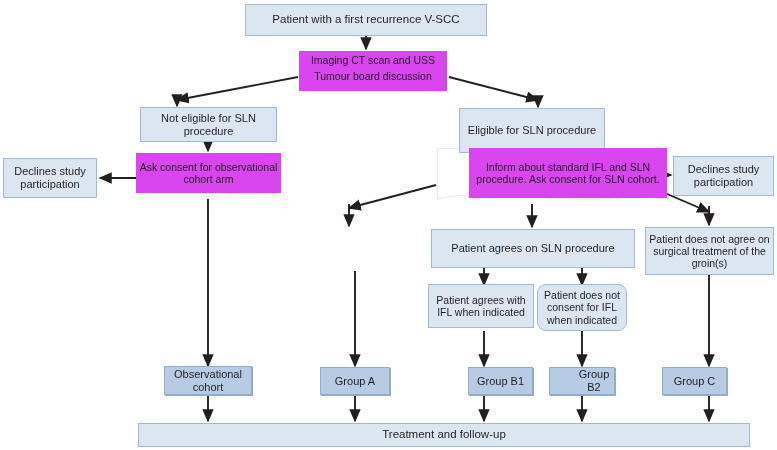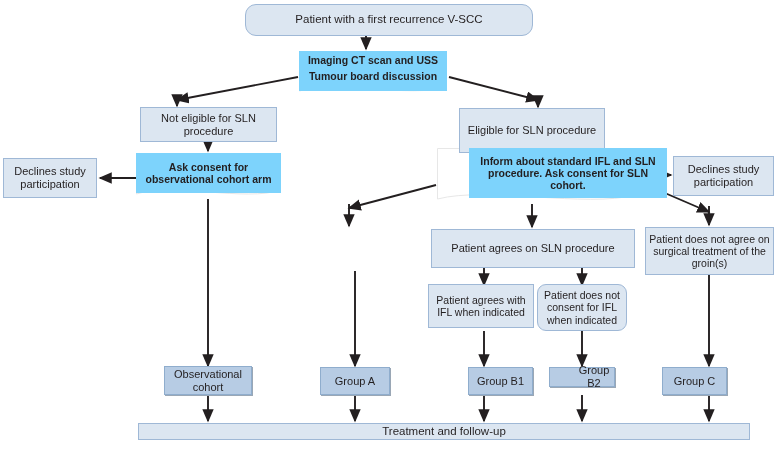--- a/index.html
+++ b/index.html
@@ -7,21 +7,21 @@
        font-family:"Liberation Sans","DejaVu Sans",sans-serif;}
   #stage{position:relative;width:777px;height:450px;background:#ffffff;}
   svg#edges{position:absolute;left:0;top:0;width:777px;height:450px;
             pointer-events:none;}
   .node{position:absolute;box-sizing:border-box;display:flex;
         align-items:center;justify-content:center;text-align:center;
         color:#231f20;line-height:1.15;z-index:2;}
   .box{background:#dce6f1;border:1px solid #9fb8d6;}
   .box-dark{background:#b7cce4;border:1px solid #8fadcd;
             box-shadow:1px 1px 0 #9aa7b5;}
-  .doc{background:#7dd3fc;border:none;font-weight:bold;}
+  .doc{background:#d946ef;border:none;}
   .doc-shape{position:absolute;z-index:1;}
   .node span{display:block;padding:0 3px;}
 </style>
 </head>
 <body>
 
 <div id="stage">
 
   <svg class="doc-shape" style="left:299px;top:51px;width:148px;height:44px;" viewBox="0 0 148 44">
     <path d="M0.5,0.5 H147.5 V36 C112,47 37,29 0.5,40 Z" fill="#ffffff" stroke="#e7e7e7" stroke-width="1"></path>
@@ -80,21 +80,21 @@
       <path d="M709,275 L709,366"></path>
 
       <path d="M208,395 L208,421"></path>
       <path d="M355,395 L355,421"></path>
       <path d="M484,395 L484,421"></path>
       <path d="M582,395 L582,421"></path>
       <path d="M709,395 L709,421"></path>
     </g>
   </svg>
 
-  <div class="node box" style="left:245px;top:4px;width:288px;height:32px;font-size:11.5px;border-radius:11px;">
+  <div class="node box" style="left:245px;top:4px;width:242px;height:32px;font-size:11.5px;">
     <span>Patient with a first recurrence V-SCC</span>
   </div>
 
   <div class="node doc" style="left:299px;top:51px;width:148px;height:40px;font-size:10.5px;flex-direction:column;justify-content:flex-start;padding-top:3px;">
     <span>Imaging CT scan and USS</span>
     <span style="margin-top:4px;">Tumour board discussion</span>
   </div>
 
   <div class="node box" style="left:140px;top:107px;width:137px;height:35px;font-size:11px;">
     <span>Not eligible for SLN procedure</span>
@@ -142,25 +142,25 @@
   </div>
 
   <div class="node box-dark" style="left:320px;top:367px;width:70px;height:28px;font-size:11px;">
     <span>Group A</span>
   </div>
 
   <div class="node box-dark" style="left:452px;top:367px;width:65px;height:28px;font-size:11px;margin-left:16px;">
     <span>Group B1</span>
   </div>
 
-  <div class="node box-dark" style="left:549px;top:367px;width:66px;height:20px;font-size:11px;padding-left:24px;">
+  <div class="node box-dark" style="left:549px;top:367px;width:66px;height:28px;font-size:11px;padding-left:24px;">
     <span>Group B2</span>
   </div>
 
   <div class="node box-dark" style="left:662px;top:367px;width:65px;height:28px;font-size:11px;">
     <span>Group C</span>
   </div>
 
-  <div class="node box" style="left:138px;top:423px;width:612px;height:17px;font-size:11.5px;align-items:center;">
+  <div class="node box" style="left:138px;top:423px;width:612px;height:24px;font-size:11.5px;align-items:center;">
     <span>Treatment and follow-up</span>
   </div>
 
 </div>
 
 </body></html>

